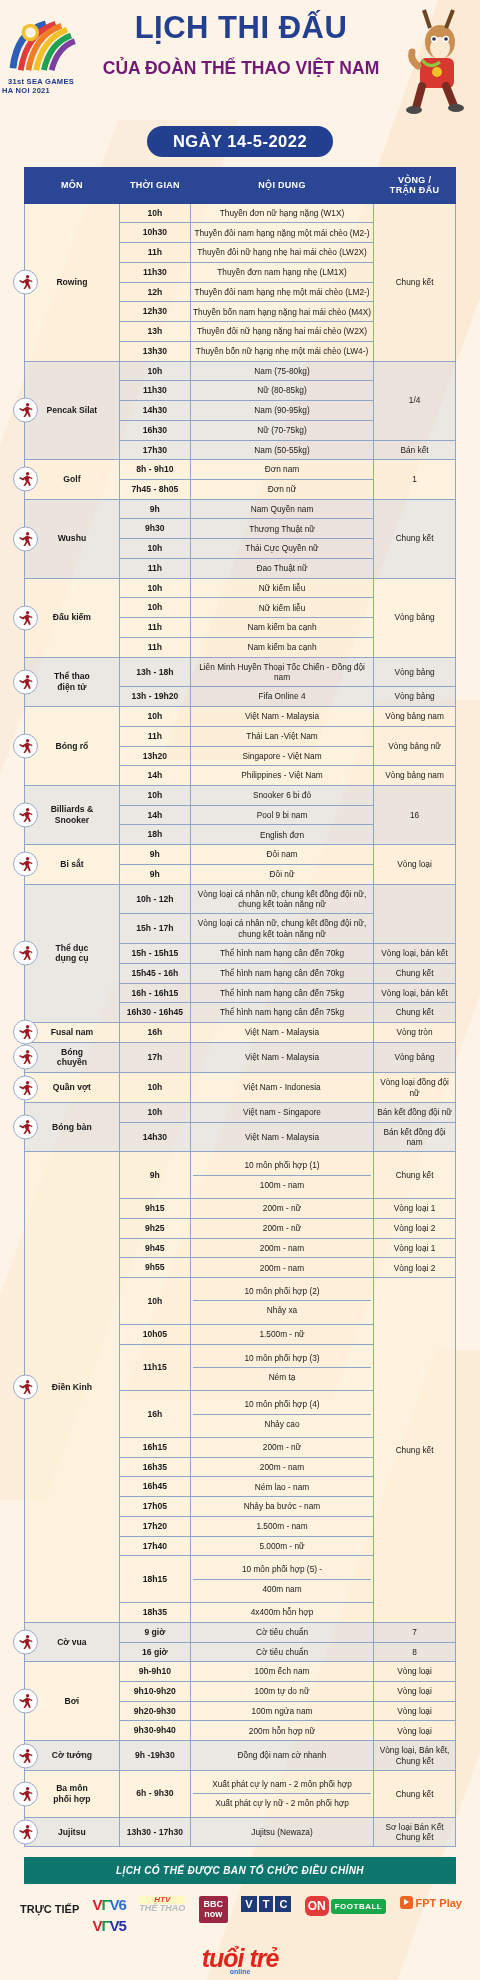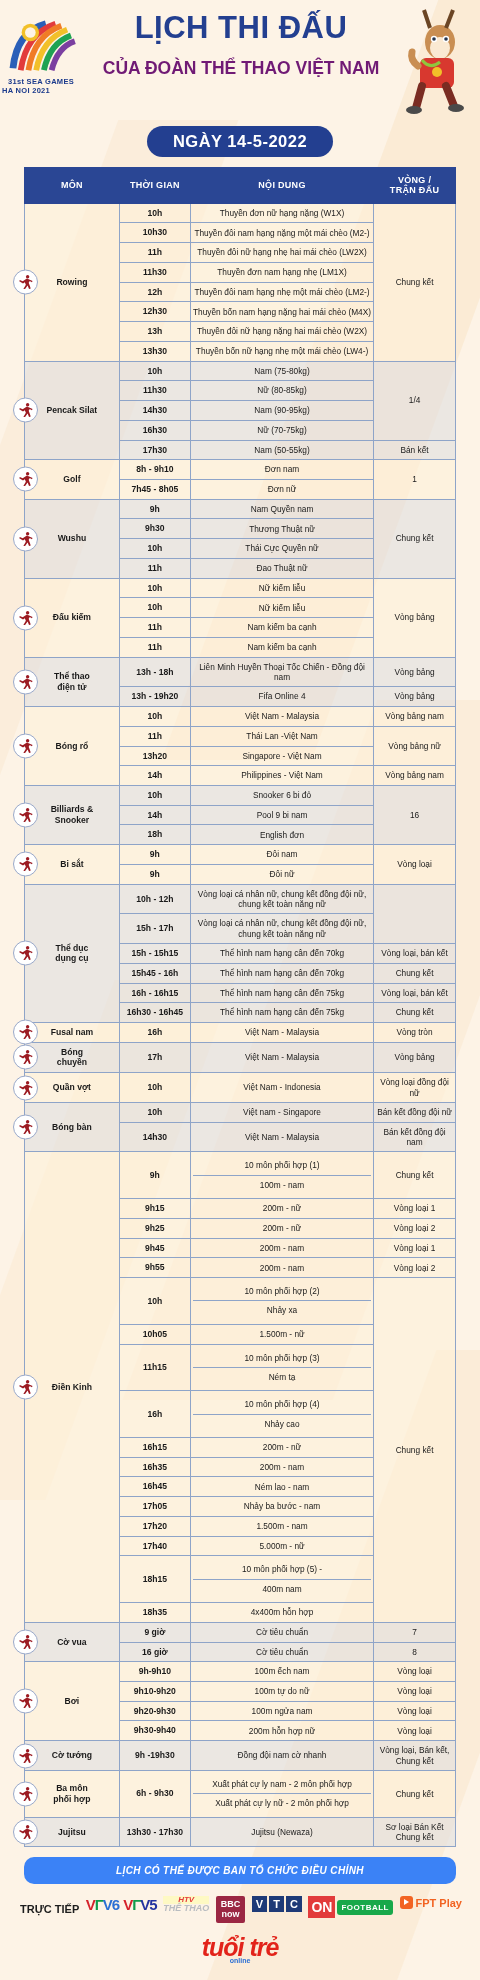--- a/index.html
+++ b/index.html
@@ -110,45 +110,44 @@
     width: 25px; height:25px; border-radius:50%;
     background:#fff; border:1.4px solid #9aa9c9;
     display:flex; align-items:center; justify-content:center;
     z-index: 5;
   }
   .sicon svg { width:17px; height:17px; display:block; }
 
   
   .notebar {
     margin: 10px 24px 0 24px;
-    background:#3b82f6; color:#fff;
+    background:#0f766e; color:#fff;
     text-align:center; font-size:10px; font-weight:bold;
     font-style: italic; letter-spacing:.4px;
     padding: 8px 4px;
-    border-radius: 10px;
   }
   .broadcast {
     display:flex; align-items:flex-start; justify-content:space-between;
     padding: 12px 18px 2px 20px; gap:4px; flex-wrap:nowrap;
   }
   .live-label { font-size:11px; font-weight:bold; color:#1d1d1d; padding-top:7px; white-space:nowrap;}
-  .vcol { display:flex; flex-direction:row; gap:4px; }
+  .vcol { display:flex; flex-direction:column; gap:4px; }
   .vtv { font-size:15px; font-weight:bold; letter-spacing:-1px; }
   .vtv .v1{color:#d5232c;} .vtv .v2{color:#0f9c4b;} .vtv .v3{color:#2b6fd4;}
   .vtv5 .v3{color:#2433a0;}
   .htv { color:#b9bcc0; font-size:9px; font-weight:bold; font-style:italic; text-align:center; line-height:1;}
   .htv .hl{ color:#e53b3b; background:#fef9c3; font-size:8px;}
   .bbcnow {
     background:#9b2743; color:#fff; font-size:9px; font-weight:bold;
     padding:4px 5px; line-height:1.05; text-align:center; border-radius:2px;
   }
   .vtc { display:flex; gap:2px; }
   .vtc span { background:#1e3a77; color:#fff; font-size:11px; font-weight:bold; padding:2px 4px; }
   .onf { display:flex; align-items:center; gap:2px;}
-  .onf .on { background:#e23b3b; color:#fff; font-size:14px; font-weight:bold; padding:3px 3px; border-radius:0;}
+  .onf .on { background:#e23b3b; color:#fff; font-size:12px; font-weight:bold; padding:3px 3px; border-radius:6px;}
   .onf .fb { background:#18a84a; color:#fff; font-size:8px; font-weight:bold; padding:3px 4px; border-radius:3px; letter-spacing:.5px;}
   .fpt { display:flex; align-items:center; gap:3px; color:#f26322; font-size:11px; font-weight:bold;}
   .fpt .play { width:13px; height:13px; border-radius:3px; background:#f26322; position:relative;}
   .fpt .play::after{ content:""; position:absolute; left:4.5px; top:3px; border-left:5px solid #fff; border-top:3.5px solid transparent; border-bottom:3.5px solid transparent;}
   .tuoitre { text-align:center; padding: 10px 0 20px 0; }
   .tt-main { color:#e2231a; font-size:25px; font-weight:bold; font-style:italic; letter-spacing:-1px; line-height:1;}
   .tt-sub { color:#2b6fd4; font-size:7px; font-weight:bold; margin-top:-3px;}
 </style>
 </head>
 <body>

